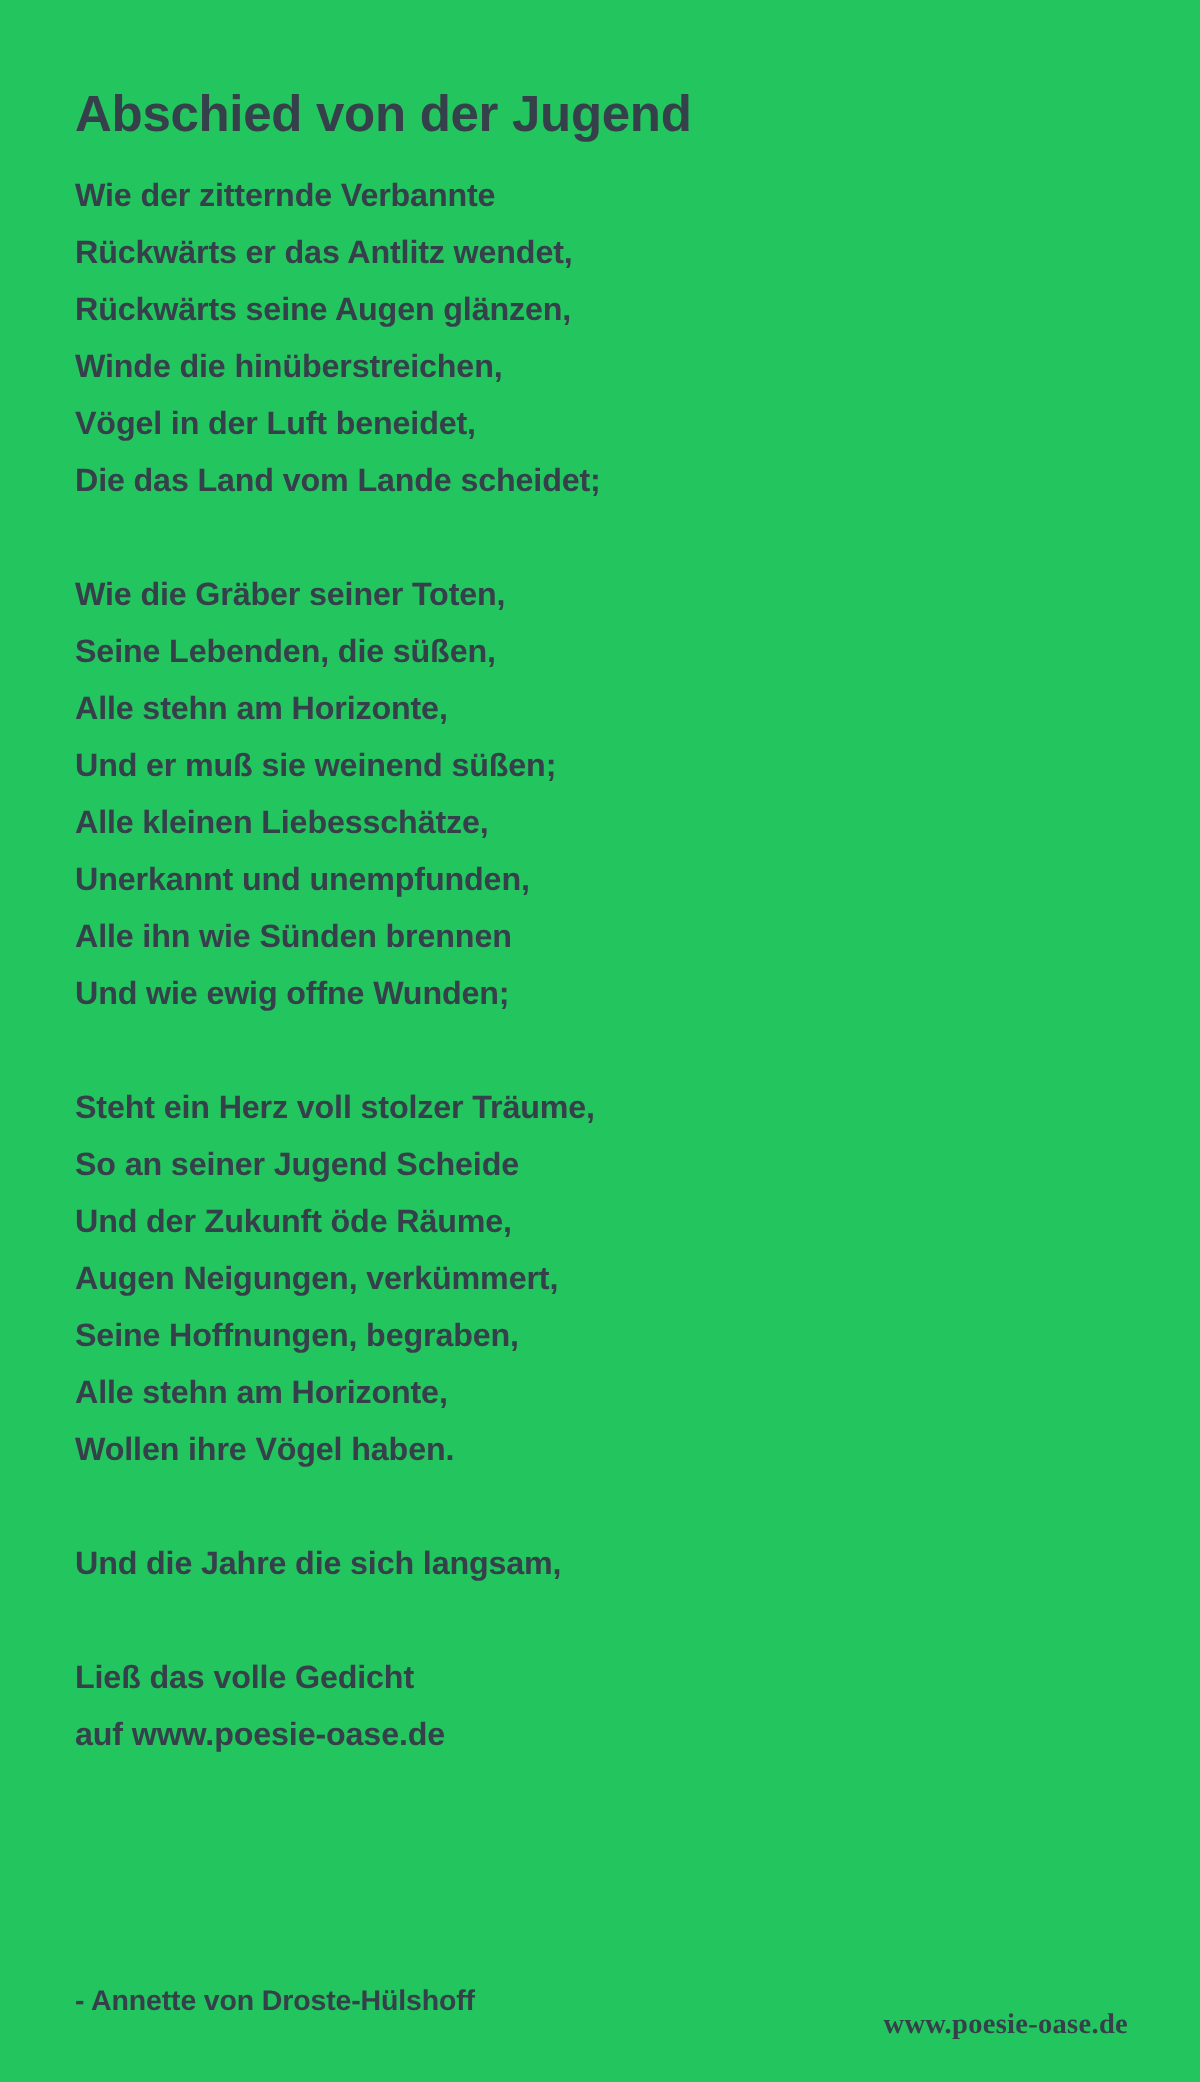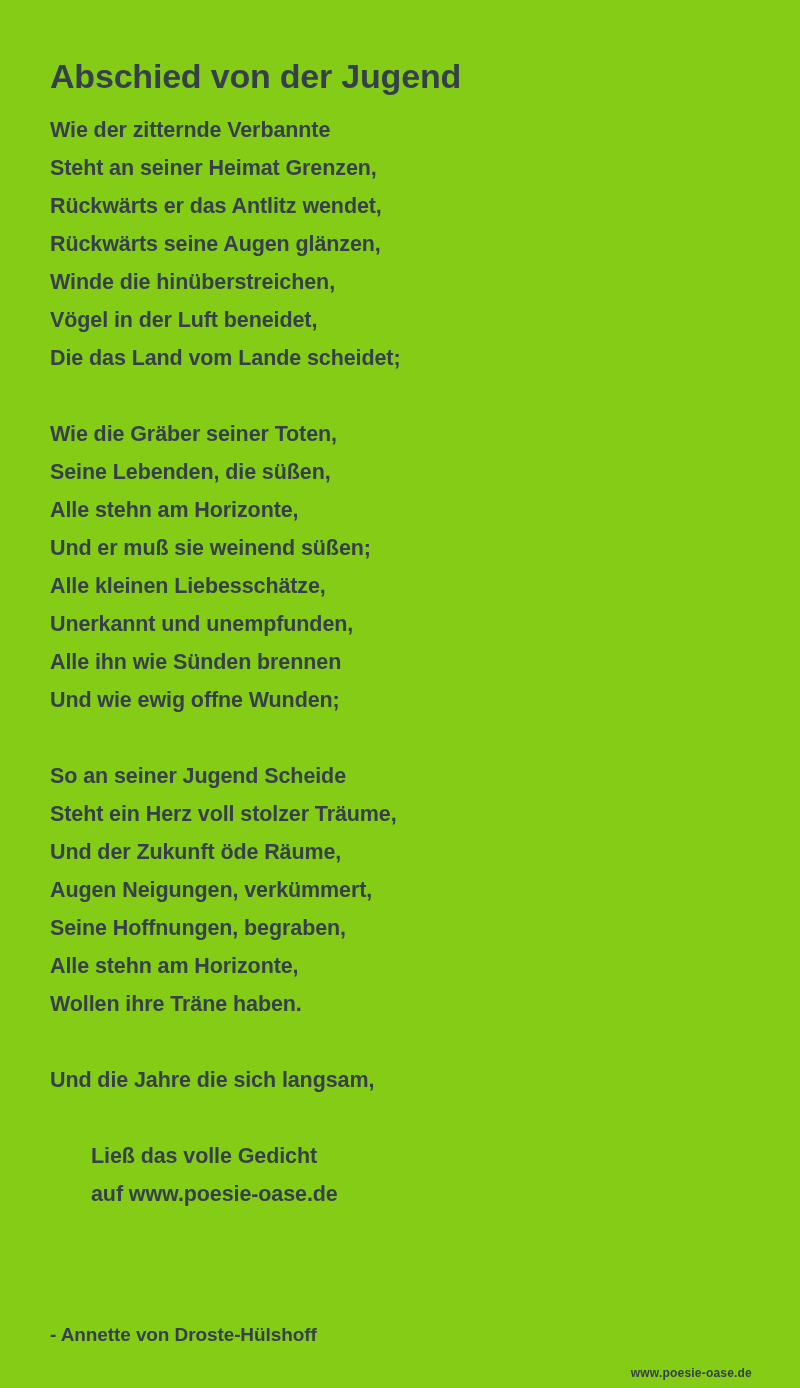--- a/index.html
+++ b/index.html
@@ -10,21 +10,21 @@
     width: 800px;
     height: 1388px;
     background: #d9534f;
     font-family: "Liberation Sans", sans-serif;
     overflow: hidden;
   }
   .poem-card {
     position: relative;
     width: 800px;
     height: 1388px;
-    background: #84cc16;
+    background: #22c55e;
     box-sizing: border-box;
     padding: 50px 50px 0 50px;
   }
   .poem-title {
     font-size: 34px;
     font-weight: bold;
     color: #36404a;
     letter-spacing: -0.2px;
     margin: 6px 0 14px 0;
     line-height: 1.2;
@@ -34,82 +34,81 @@
     font-size: 21.5px;
     font-weight: bold;
     line-height: 38px;
     letter-spacing: -0.1px;
   }
   .stanza {
     margin: 0 0 38px 0;
   }
   .stanza:last-of-type {
     margin-bottom: 0;
-    margin-left: 41px;
   }
   .line {
     white-space: pre;
   }
   .poem-author {
     position: absolute;
     left: 50px;
     bottom: 42px;
     color: #36404a;
     font-size: 19px;
     font-weight: bold;
     letter-spacing: -0.1px;
   }
   .poem-site {
     position: absolute;
     right: 48px;
-    bottom: 8px;
+    bottom: 27px;
     color: #36404a;
-    font-size: 12px;
+    font-size: 19px;
     font-weight: bold;
     letter-spacing: 0.2px;
+    font-family: Liberation Serif, serif;
   }
 </style>
 </head>
 <body>
 
 <div class="poem-card">
 
   <h1 class="poem-title">Abschied von der Jugend</h1>
 
   <div class="poem-body">
 
     <div class="stanza">
       <div class="line">Wie der zitternde Verbannte</div>
-      <div class="line">Steht an seiner Heimat Grenzen,</div>
       <div class="line">Rückwärts er das Antlitz wendet,</div>
       <div class="line">Rückwärts seine Augen glänzen,</div>
       <div class="line">Winde die hinüberstreichen,</div>
       <div class="line">Vögel in der Luft beneidet,</div>
       <div class="line">Die das Land vom Lande scheidet;</div>
     </div>
 
     <div class="stanza">
       <div class="line">Wie die Gräber seiner Toten,</div>
       <div class="line">Seine Lebenden, die süßen,</div>
       <div class="line">Alle stehn am Horizonte,</div>
       <div class="line">Und er muß sie weinend süßen;</div>
       <div class="line">Alle kleinen Liebesschätze,</div>
       <div class="line">Unerkannt und unempfunden,</div>
       <div class="line">Alle ihn wie Sünden brennen</div>
       <div class="line">Und wie ewig offne Wunden;</div>
     </div>
 
     <div class="stanza">
+      <div class="line">Steht ein Herz voll stolzer Träume,</div>
       <div class="line">So an seiner Jugend Scheide</div>
-      <div class="line">Steht ein Herz voll stolzer Träume,</div>
       <div class="line">Und der Zukunft öde Räume,</div>
       <div class="line">Augen Neigungen, verkümmert,</div>
       <div class="line">Seine Hoffnungen, begraben,</div>
       <div class="line">Alle stehn am Horizonte,</div>
-      <div class="line">Wollen ihre Träne haben.</div>
+      <div class="line">Wollen ihre Vögel haben.</div>
     </div>
 
     <div class="stanza">
       <div class="line">Und die Jahre die sich langsam,</div>
     </div>
 
     <div class="stanza">
       <div class="line">Ließ das volle Gedicht</div>
       <div class="line">auf www.poesie-oase.de</div>
     </div>

